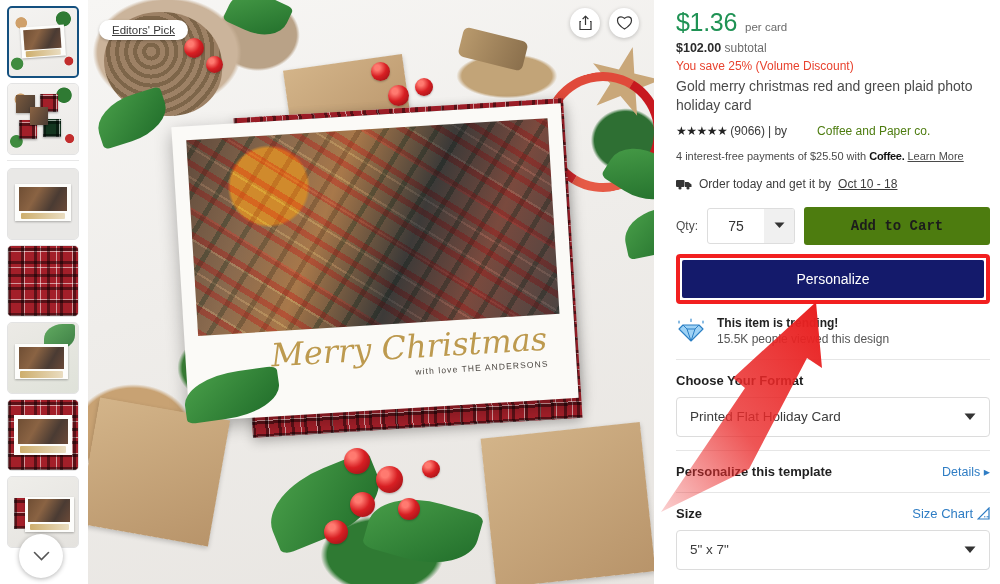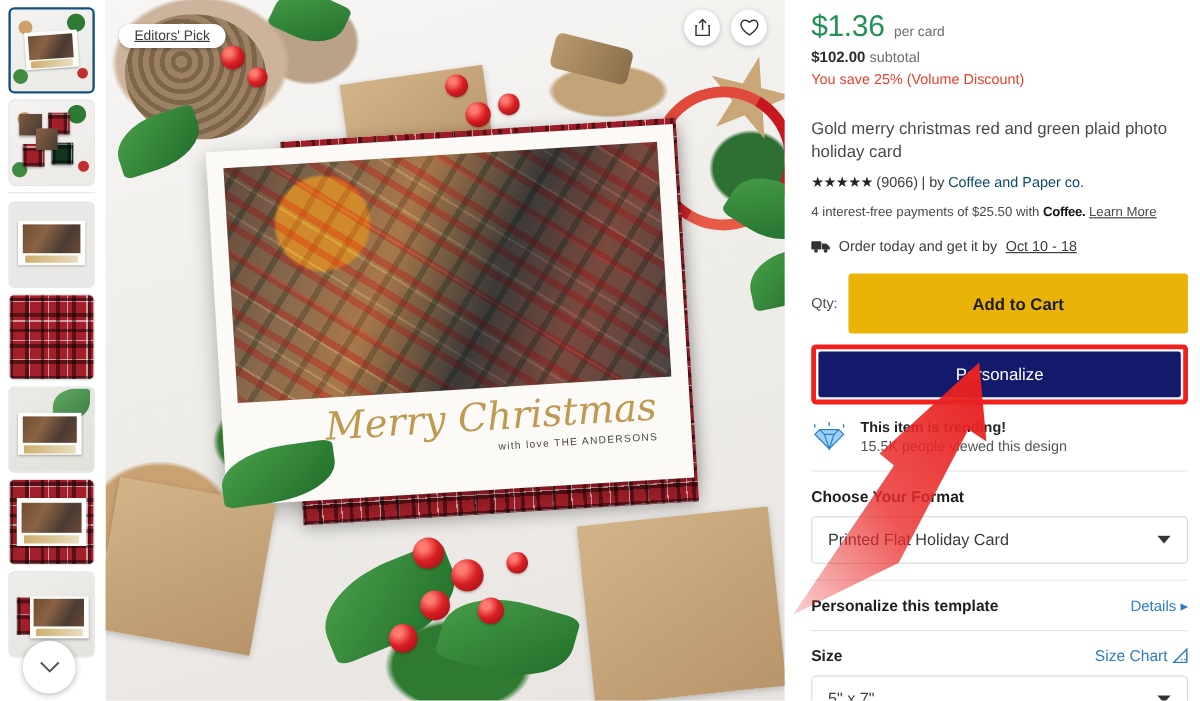--- a/index.html
+++ b/index.html
@@ -195,48 +195,48 @@
   .comp-strike { text-decoration: line-through; color: #8a8a8a; }
   .info-i {
     display: inline-block; width: 11px; height: 11px; border-radius: 50%;
     border: 1px solid #8d8d8d; color: #8d8d8d; font-size: 8px;
     line-height: 9px; text-align: center; vertical-align: 1px; cursor: pointer;
   }
   .sub-row { margin-top: 4px; font-size: 12px; color: #6d6d6d; }
   .sub-row b { color: #2b2b2b; font-size: 12.5px; margin-top: 17px; }
   .save-row { margin-top: 4px; font-size: 12px; color: #e8422e; }
   .title {
-    margin-top: 25px; font-size: 14px; line-height: 1.35;
+    margin-top: 4px; font-size: 14px; line-height: 1.35;
     color: #4a4a4a; max-width: 305px;
   }
   .rating-row { margin-top: 9px; font-size: 12px; color: #3a3a3a; display: flex; align-items: center; gap: 3px; }
   .stars { color: #222; font-size: 12px; letter-spacing: -.5px; }
-  .link { color: #0c4a6e; text-decoration: none; cursor: pointer; }
+  .link { color: #4d7c0f; text-decoration: none; cursor: pointer; margin-left: 27px; }
   .klarna-row { margin-top: 12px; font-size: 11px; color: #4a4a4a; }
   .klarna-row b { font-weight: bold; color: #111; letter-spacing: -.3px; }
   .klarna-row u { cursor: pointer; }
   .ship-row { margin-top: 15px; font-size: 12px; color: #3d3d3d; display: flex; align-items: center; gap: 7px; }
   .ship-row u { cursor: pointer; }
 
   .qty-row { margin-top: 16px; display: flex; align-items: center; gap: 9px; }
   .qty-label { font-size: 12px; color: #4c4c4c; }
   .qty-box {
     display: flex; align-items: center;
     border: 1px solid #ddd; border-radius: 3px; overflow: hidden;
     height: 36px; width: 88px; cursor: pointer; background: #fff;
   }
   .qty-val { flex: 1; text-align: center; font-size: 14px; color: #333; }
   .qty-arrow {
     width: 30px; height: 100%; background: #f0f0f0;
     display: flex; align-items: center; justify-content: center;
   }
   .btn-cart {
-    flex: 1; height: 50px; background: #eab308; border: none; border-radius: 3px;
+    flex: 1; height: 38px; background: #4d7c0f; border: none; border-radius: 3px;
     font-size: 14px; font-weight: bold; color: #1c1c1c; cursor: pointer;
-    font-family: Liberation Sans, sans-serif;
+    font-family: Liberation Mono, monospace;
   }
   .personalize-wrap {
     margin-top: 9px; position: relative;
     border: 4px solid #f21f1f; border-radius: 4px; padding: 2px;
     box-shadow: 0 0 0 2px #fff inset;
   }
   .btn-personalize {
     width: 100%; height: 38px; background: #141a6b; border: none; border-radius: 2px;
     color: #fff; font-size: 14px; cursor: pointer;
     font-family: "Liberation Sans", sans-serif;
@@ -424,20 +424,28 @@
         <path d="M9 4 h3.4 L15.5 6.6 V9 H9 Z" fill="#333"></path>
         <circle cx="4" cy="10" r="1.6" fill="#333"></circle>
         <circle cx="12" cy="10" r="1.6" fill="#333"></circle>
       </svg>
       <span>Order today and get it by</span>
       <u>Oct 10 - 18</u>
     </div>
 
     <div class="qty-row">
       <span class="qty-label">Qty:</span>
+      <div class="qty-box">
+        <span class="qty-val">75</span>
+        <span class="qty-arrow">
+          <svg width="11" height="7" viewBox="0 0 11 7">
+            <path d="M0.5 0.5 L5.5 6 L10.5 0.5 Z" fill="#333"></path>
+          </svg>
+        </span>
+      </div>
       <button class="btn-cart">Add to Cart</button>
     </div>
 
     <div class="personalize-wrap">
       <button class="btn-personalize">Personalize</button>
     </div>
 
     <div class="trend-row">
       <svg width="30" height="26" viewBox="0 0 30 26">
         <path d="M7 7 h16 l4 4 -12 12 -12 -12 Z" fill="#9ed2f5" stroke="#2b7fc4" stroke-width="1.1" stroke-linejoin="round"></path>

